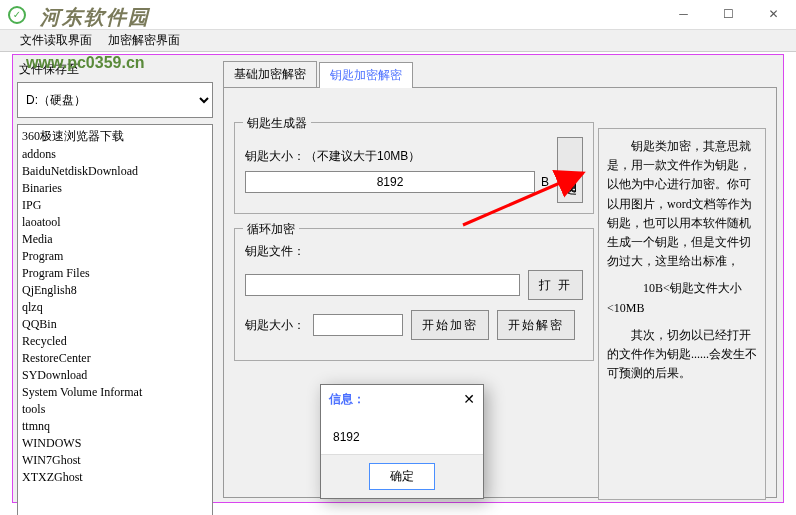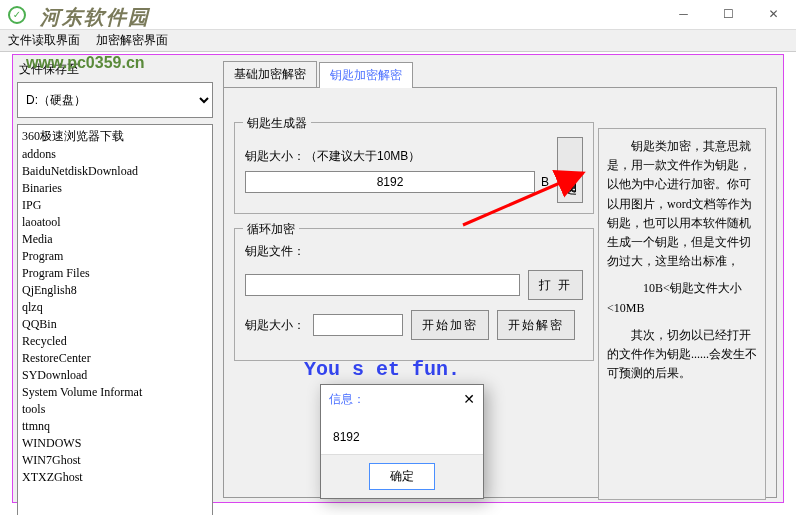--- a/index.html
+++ b/index.html
@@ -3,21 +3,21 @@
 <meta charset="utf-8">
 <style>
 * { box-sizing: border-box; margin: 0; padding: 0; }
 body { font-family: "Microsoft YaHei", SimSun, sans-serif; font-size: 12px; background: #fff; width: 796px; height: 515px; overflow: hidden; position: relative; }
 .titlebar { height: 30px; background: #fff; border-bottom: 1px solid #ddd; display: flex; align-items: center; position: relative; }
 .titlebar .icon-circle { width: 18px; height: 18px; border-radius: 50%; border: 2px solid #4CAF50; margin-left: 8px; display: flex; align-items: center; justify-content: center; color: #4CAF50; font-size: 10px; }
 .watermark1 { position: absolute; left: 40px; top: 4px; font-size: 20px; font-weight: bold; font-style: italic; color: #7a7a5a; font-family: SimSun; letter-spacing: 2px; }
 .watermark2 { position: absolute; left: 26px; top: 54px; font-size: 16px; font-weight: bold; color: #5a8a3a; font-family: Arial; z-index: 5; }
 .win-controls { position: absolute; right: 0; top: 0; display: flex; }
 .win-btn { width: 45px; height: 28px; display: flex; align-items: center; justify-content: center; font-size: 12px; color: #555; cursor: pointer; }
-.menubar { height: 22px; background: #f0f0f0; border-bottom: 1px solid #ccc; display: flex; align-items: center; padding-left: 0; }
+.menubar { height: 22px; background: #f0f0f0; border-bottom: 1px solid #ccc; display: flex; align-items: center; padding-left: 12px; }
 .menubar .menu-item { padding: 3px 8px; font-size: 12px; cursor: pointer; }
 .outerpanel { position: absolute; left: 12px; top: 54px; right: 12px; bottom: 12px; border: 1px solid #d946ef; background: #f0f0f0; }
 .left-pane { position: absolute; left: 4px; top: 6px; width: 196px; bottom: 4px; }
 .left-label { font-size: 12px; margin-bottom: 4px; margin-left: 2px; }
 .drive-select { width: 100%; height: 36px; border: 1px solid #888; background: #fff; font-size: 12px; padding: 0 4px; }
 .folder-list { margin-top: 6px; border: 1px solid #888; background: #fff; height: 396px; overflow-y: scroll; padding: 2px; }
 .folder-list div { font-size: 12px; padding: 1px 2px; white-space: nowrap; font-family: SimSun; }
 .right-pane { position: absolute; left: 210px; top: 6px; right: 6px; bottom: 6px; }
 .tabs { display: flex; border-bottom: 1px solid #999; }
 .tab { padding: 4px 10px; border: 1px solid #999; border-bottom: none; background: #f0f0f0; font-size: 12px; margin-right: 2px; cursor: pointer; }
@@ -35,21 +35,21 @@
 .group2 .row-label { width: 60px; font-size: 12px; }
 .group2 input { height: 22px; border: 1px solid #888; font-size: 12px; padding: 0 4px; }
 .action-btn { height: 30px; padding: 0 10px; border: 1px solid #888; background: #e8e8e8; font-size: 12px; cursor: pointer; letter-spacing: 2px; }
 .info-panel { position: absolute; right: 10px; top: 40px; width: 168px; border: 1px solid #aaa; height: 372px; padding: 8px; font-size: 12px; line-height: 1.6; background: #f0f0f0; font-family: SimSun; }
 .info-panel p { margin-bottom: 8px; text-indent: 2em; }
 .info-panel .rule { text-indent: 3em; }
 .fun-text { position: absolute; left: 80px; top: 270px; font-family: "Courier New", monospace; font-size: 20px; font-weight: bold; color: #3344ee; }
 .fun-text2 { position: absolute; left: 215px; top: 296px; font-family: SimSun; font-size: 20px; font-weight: bold; color: #3344ee; }
 .msgbox { position: absolute; left: 320px; top: 384px; width: 164px; background: #fff; border: 1px solid #777; box-shadow: 4px 4px 16px rgba(0,0,0,0.3); z-index: 20; }
 .msgbox-title { display: flex; justify-content: space-between; padding: 6px 8px; font-size: 12px; }
-.msgbox-title .ttl { color: #4a6fff; }
+.msgbox-title .ttl { color: #4a6fff; font-weight: bold; }
 .msgbox-close { cursor: pointer; font-size: 14px; }
 .msgbox-body { padding: 16px 12px 10px; font-size: 12px; }
 .msgbox-footer { background: #f0f0f0; padding: 8px; text-align: center; border-top: 1px solid #ddd; }
 .msgbox-ok { padding: 4px 20px; border: 1px solid #4a8fff; background: #fff; font-size: 12px; cursor: pointer; }
 .red-arrow { position: absolute; left: 458px; top: 165px; z-index: 10; pointer-events: none; }
 .left-main-area { position: absolute; left: 10px; top: 34px; width: 360px; }
 </style>
 </head>
 <body>
 
@@ -134,21 +134,20 @@
           </div>
           <div class="row">
             <div class="row-label">钥匙大小：</div>
             <input style="width: 90px;">
             <button class="action-btn">开始加密</button>
             <button class="action-btn">开始解密</button>
           </div>
         </div>
       </div>
 
-      <div class="fun-text">You s            et fun.</div>
       <div class="fun-text2">反</div>
 
       <div class="info-panel">
         <p>钥匙类加密，其意思就是，用一款文件作为钥匙，以他为中心进行加密。你可以用图片，word文档等作为钥匙，也可以用本软件随机生成一个钥匙，但是文件切勿过大，这里给出标准，</p>
         <p class="rule">10B&lt;钥匙文件大小&lt;10MB</p>
         <p>其次，切勿以已经打开的文件作为钥匙......会发生不可预测的后果。</p>
       </div>
 
     </div>
   </div>

